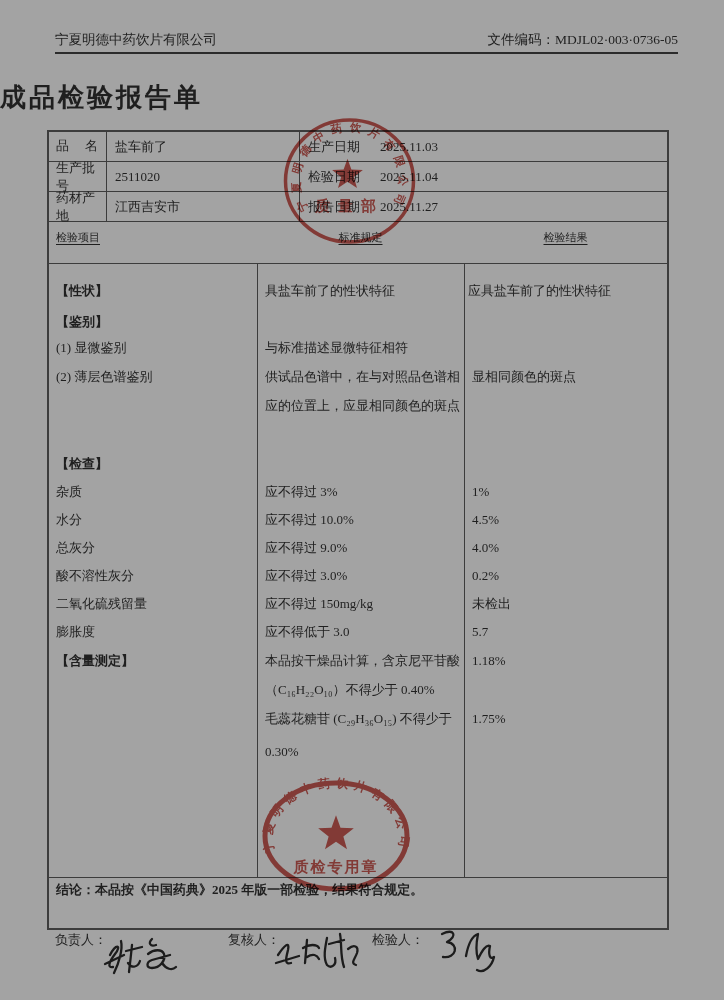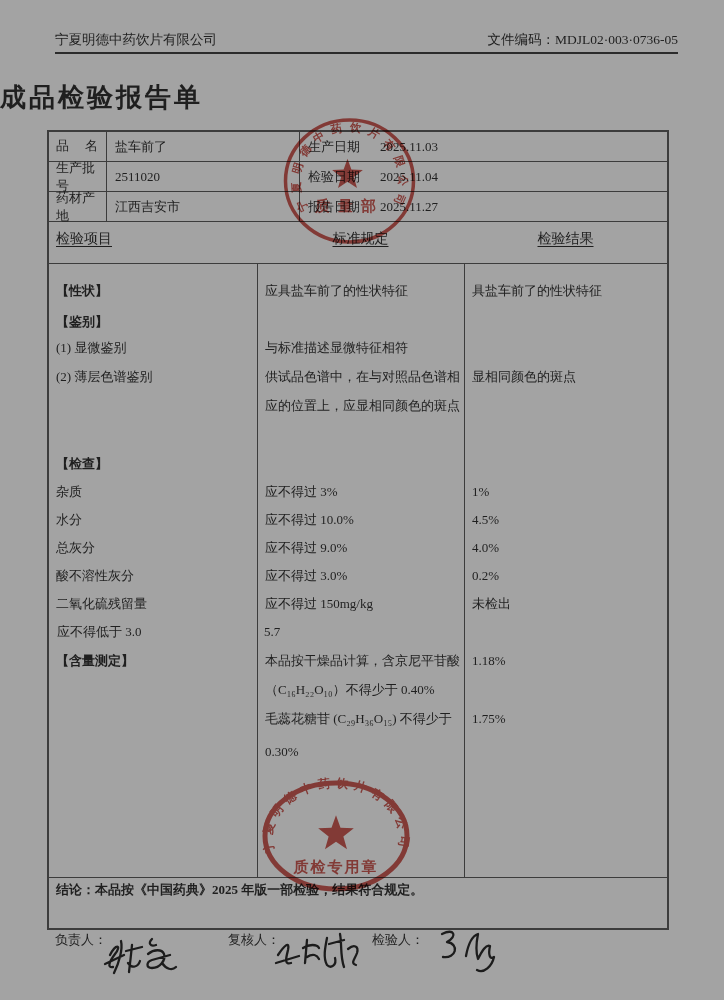--- a/index.html
+++ b/index.html
@@ -22,21 +22,21 @@
   .ir-label  { width:58px; padding-left:7px; border-right:1px solid #3c3c3c; }
   .ir-label.spread { display:block; line-height:28px; text-align:justify; text-align-last:justify;
                      padding-right:8px; }
   .ir-value  { width:193px; padding-left:8px; border-right:1px solid #3c3c3c; }
   .ir-label2 { width:80px; padding-left:8px; }
   .ir-value2 { flex:1; }
   .report-row { height:26px; border-bottom:1px solid #3c3c3c; font-size:13px;
                 position:relative; line-height:24px; }
   .rr-label { position:absolute; left:7px; }
   .rr-value { position:absolute; left:286px; }
-  .colhead { display:flex; height:42px; border-bottom:1px solid #3c3c3c; font-size:14px; }
+  .colhead { display:flex; height:42px; border-bottom:1px solid #3c3c3c; font-size:11px; }
   .ch { padding-top:8px; }
   .ch u { text-underline-offset:3px; }
   .ch1 { width:208px; padding-left:7px; }
   .ch2 { width:207px; text-align:center; }
   .ch3 { flex:1; text-align:center; }
   .tbody { position:relative; height:613px; font-size:13px; padding-top:12px; }
   .vline { position:absolute; top:0; bottom:0; width:1px; background:#3c3c3c; }
   .vline.v1 { left:208px; } .vline.v2 { left:415px; }
   .trow { display:flex; }
   .tc { line-height:29px; }
@@ -93,24 +93,24 @@
       <div class="ch ch1"><u>检验项目</u></div>
       <div class="ch ch2"><u>标准规定</u></div>
       <div class="ch ch3"><u>检验结果</u></div>
     </div>
 
     <div class="tbody" id="tbody">
       <div class="vline v1"></div>
       <div class="vline v2"></div>
     <div class="trow" style="height: 31px;">
           <div class="tc tc1 bold">【性状】</div>
+          <div class="tc tc3">具盐车前了的性状特征</div>
           <div class="tc tc2">
             <div>应具盐车前了的性状特征</div>
           </div>
-          <div class="tc tc3">具盐车前了的性状特征</div>
         </div>
         <div class="trow" style="height: 26px;">
           <div class="tc tc1 bold">【鉴别】</div>
           <div class="tc tc2">
             <div></div>
           </div>
           <div class="tc tc3"></div>
         </div>
         <div class="trow" style="height: 29px;">
           <div class="tc tc1">(1) 显微鉴别</div>
@@ -167,20 +167,21 @@
           <div class="tc tc3">0.2%</div>
         </div>
         <div class="trow" style="height: 28px;">
           <div class="tc tc1">二氧化硫残留量</div>
           <div class="tc tc2">
             <div>应不得过 150mg/kg</div>
           </div>
           <div class="tc tc3">未检出</div>
         </div>
         <div class="trow" style="height: 29px;">
+          <div class="tc tc1">膨胀度</div>
           <div class="tc tc2">
             <div>应不得低于 3.0</div>
           </div>
           <div class="tc tc3">5.7</div>
         </div>
         <div class="trow" style="height: 29px;">
           <div class="tc tc1 bold">【含量测定】</div>
           <div class="tc tc2">
             <div>本品按干燥品计算，含京尼平苷酸</div>
           </div>

